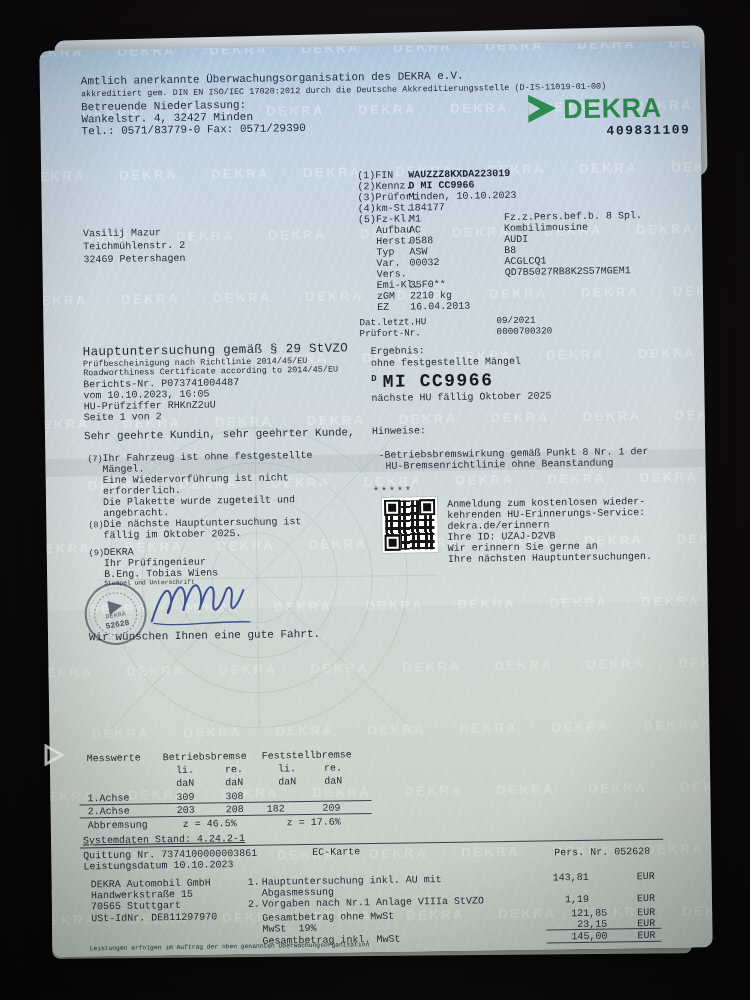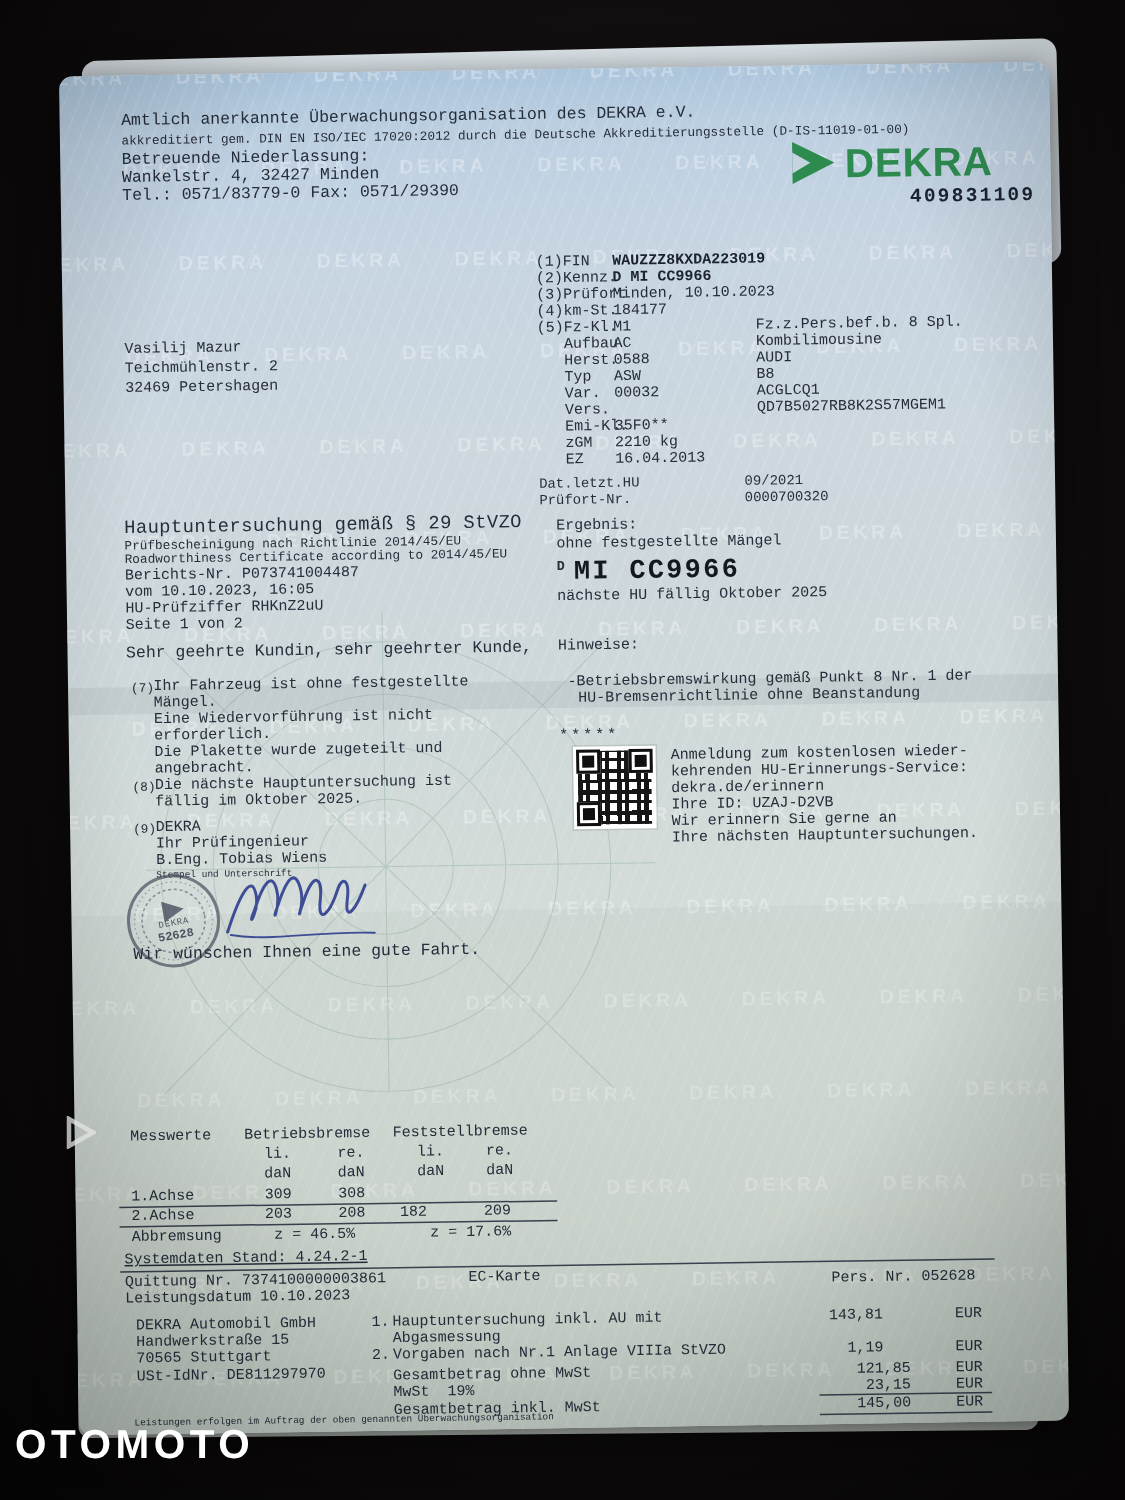--- a/index.html
+++ b/index.html
@@ -345,14 +345,13 @@
     <div class="t s10" style="left:495px;top:889px;width:60px;text-align:right;">145,00</div>
     <div class="t s10" style="left:585px;top:889px;">EUR</div>
     <div class="rule" style="left:494px;top:899px;width:115px;"></div>
     <div class="t s6" style="left:37px;top:896px;">Leistungen erfolgen im Auftrag der oben genannten Überwachungsorganisation</div>
   </div>
 
   <svg class="oto-arrow" width="20" height="22" viewBox="0 0 20 22">
     <polygon points="2,2 18,11 2,20" fill="none" stroke="#ffffff" stroke-width="3" opacity=".85"></polygon>
   </svg>
   <div class="vignette"></div>
-  <div class="otomoto">OTOMOTO</div>
 </div>
 
 </body></html>

